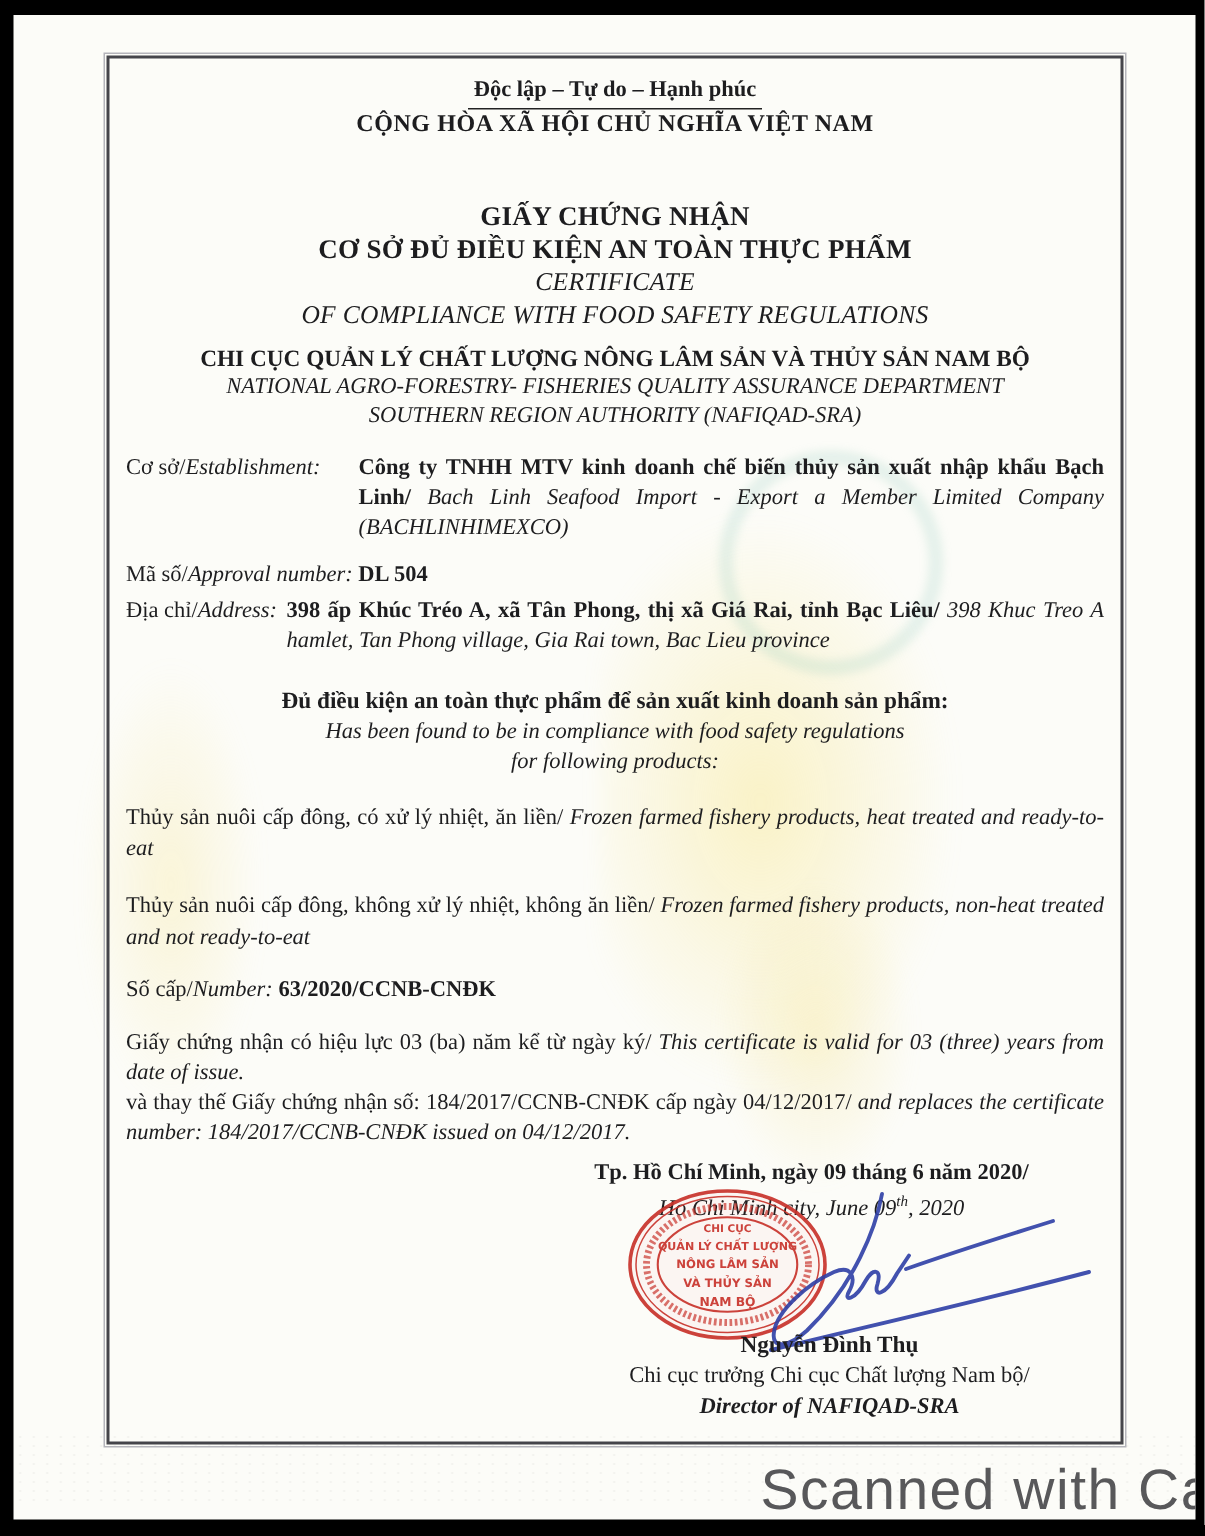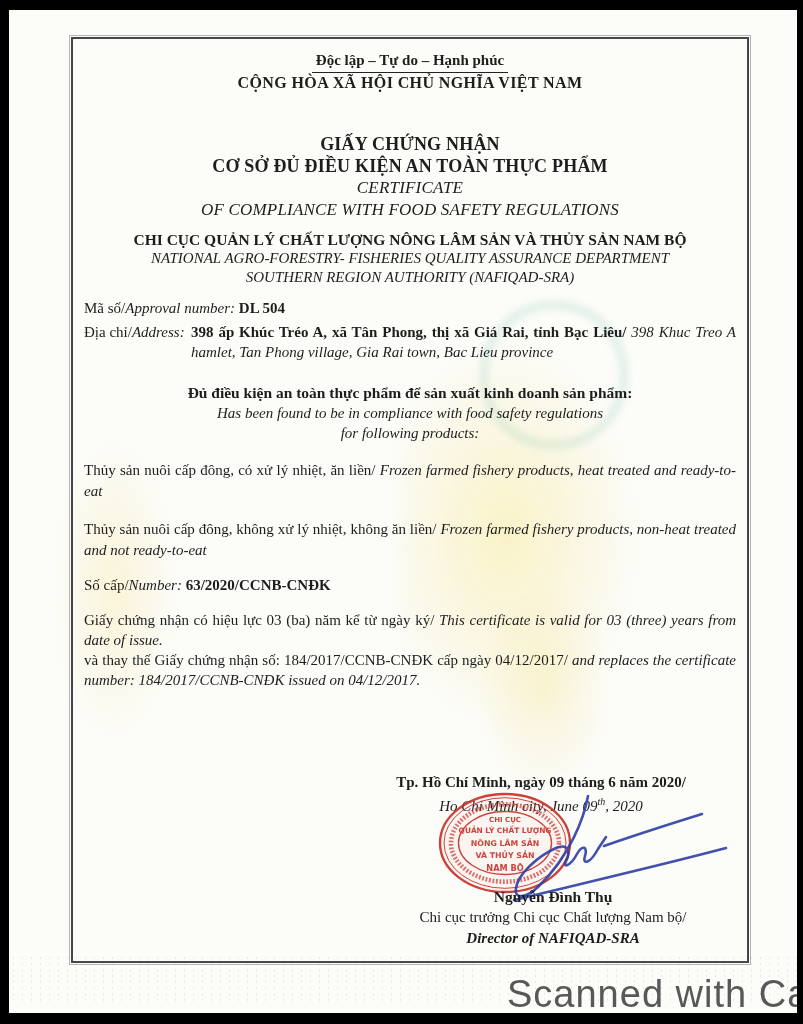--- a/index.html
+++ b/index.html
@@ -88,21 +88,21 @@
   .validity { margin-top:15px; line-height:20px; }
 
   .issue-block {
     position:absolute; left:288px; top:733px; width:360px;
     text-align:center; line-height:20px; z-index:1;
   }
   .issue-vi { font-weight:600; }
   .issue-en { font-style:italic; }
   .issue-en sup { font-size:10px; }
 
-  .stamp-wrap { position:absolute; left:364px; top:753px; width:136px; height:102px; z-index:2; opacity:.92; }
+  .stamp-wrap { position:absolute; left:344px; top:753px; width:136px; height:102px; z-index:2; opacity:.92; }
   .sig-wrap   { position:absolute; left:345px; top:745px; width:320px; height:125px; z-index:3; }
 
   .signer-block {
     position:absolute; left:290px; top:847px; width:380px;
     text-align:center; line-height:21px; z-index:4;
   }
   .signer-name { font-weight:bold; font-size:15.5px; }
   .signer-role { font-size:15px; }
   .signer-role-en { font-size:15px; font-style:italic; font-weight:600; }
 
@@ -139,20 +139,27 @@
       </div>
       <div class="center main-title-en">
         <div>CERTIFICATE</div>
         <div>OF COMPLIANCE WITH FOOD SAFETY REGULATIONS</div>
       </div>
 
       <div class="center authority-vi">CHI CỤC QUẢN LÝ CHẤT LƯỢNG NÔNG LÂM SẢN VÀ THỦY SẢN NAM BỘ</div>
       <div class="center authority-en">NATIONAL AGRO-FORESTRY- FISHERIES QUALITY ASSURANCE DEPARTMENT</div>
       <div class="center authority-en">SOUTHERN REGION AUTHORITY (NAFIQAD-SRA)</div>
 
+      <div class="row row-est">
+        <div class="lbl-est"><span>Cơ sở/</span><span class="i">Establishment:</span></div>
+        <div class="val">
+          <span class="b">Công ty TNHH MTV kinh doanh chế biến thủy sản xuất nhập khẩu Bạch Linh/</span>
+          <span class="i">Bach Linh Seafood Import - Export a Member Limited Company (BACHLINHIMEXCO)</span>
+        </div>
+      </div>
 
       <div class="line-approval">
         <span>Mã số/</span><span class="i">Approval number:</span>
         <span class="b">DL 504</span>
       </div>
 
       <div class="row row-addr">
         <div class="lbl-addr"><span>Địa chỉ/</span><span class="i">Address:</span></div>
         <div class="val">
           <span class="b">398 ấp Khúc Tréo A, xã Tân Phong, thị xã Giá Rai, tỉnh Bạc Liêu/</span>

